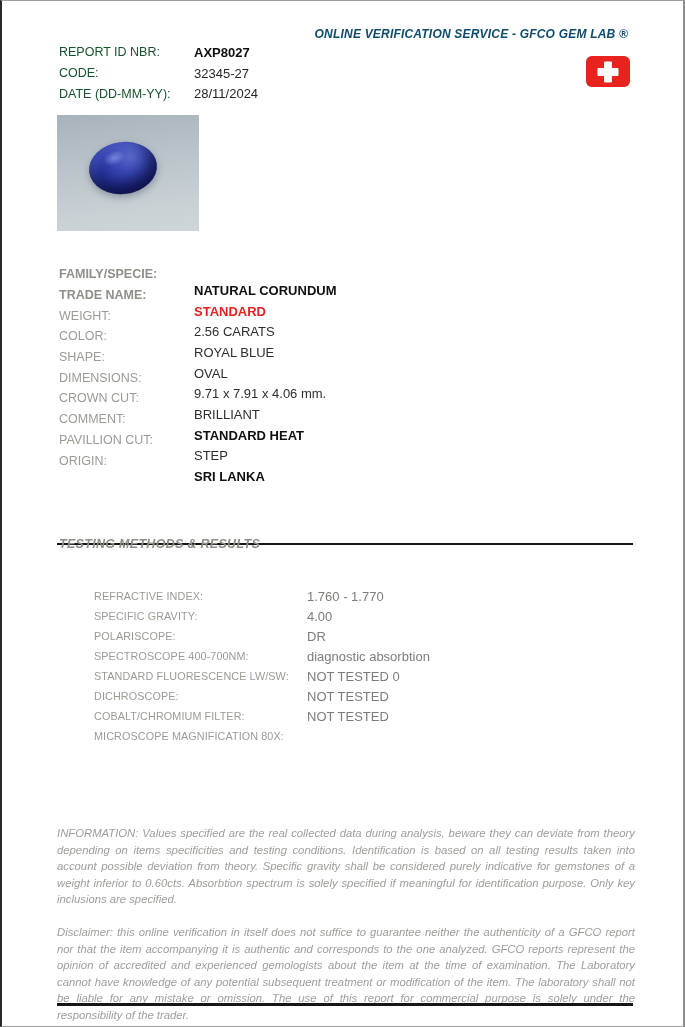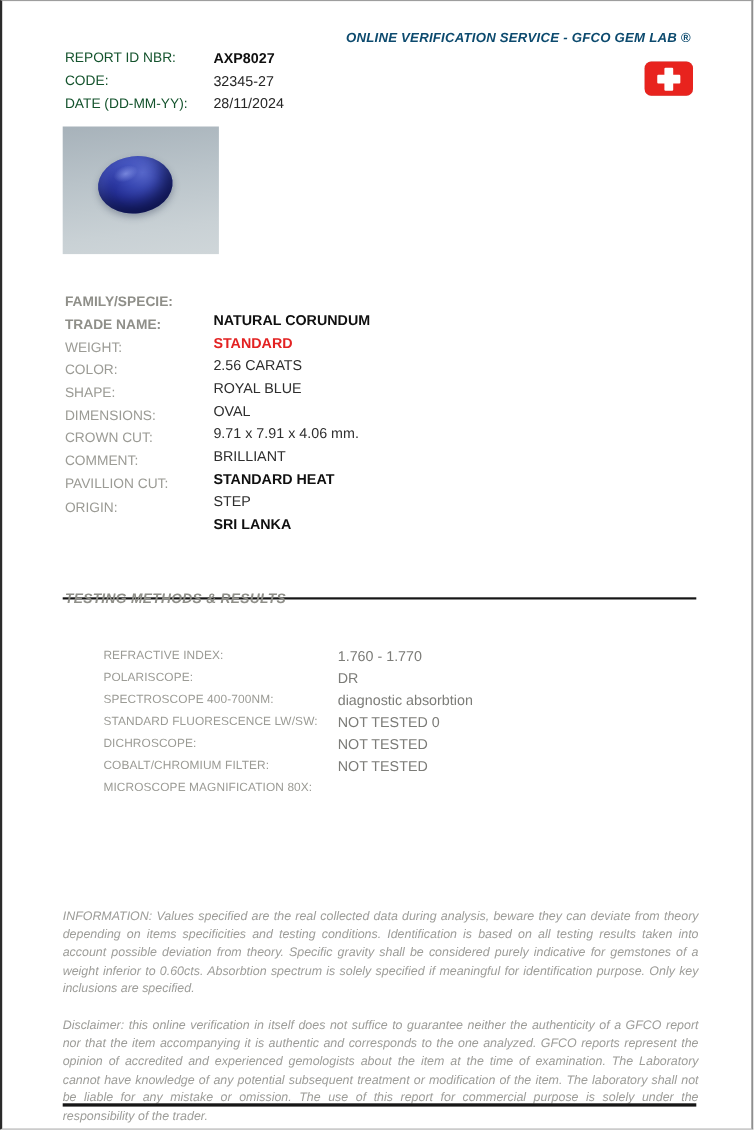--- a/index.html
+++ b/index.html
@@ -174,20 +174,24 @@
   <div class="hr1"></div>
 
   <div class="testing-title">TESTING METHODS &amp; RESULTS</div>
 
   <div class="testing">
     <div class="row">
       <span class="lbl">REFRACTIVE INDEX:</span>
       <span class="val">1.760 - 1.770</span>
     </div>
     <div class="row">
+      <span class="lbl">SPECIFIC GRAVITY:</span>
+      <span class="val">4.00</span>
+    </div>
+    <div class="row">
       <span class="lbl">POLARISCOPE:</span>
       <span class="val">DR</span>
     </div>
     <div class="row">
       <span class="lbl">SPECTROSCOPE 400-700NM:</span>
       <span class="val">diagnostic absorbtion</span>
     </div>
     <div class="row">
       <span class="lbl">STANDARD FLUORESCENCE LW/SW:</span>
       <span class="val">NOT TESTED 0</span>

